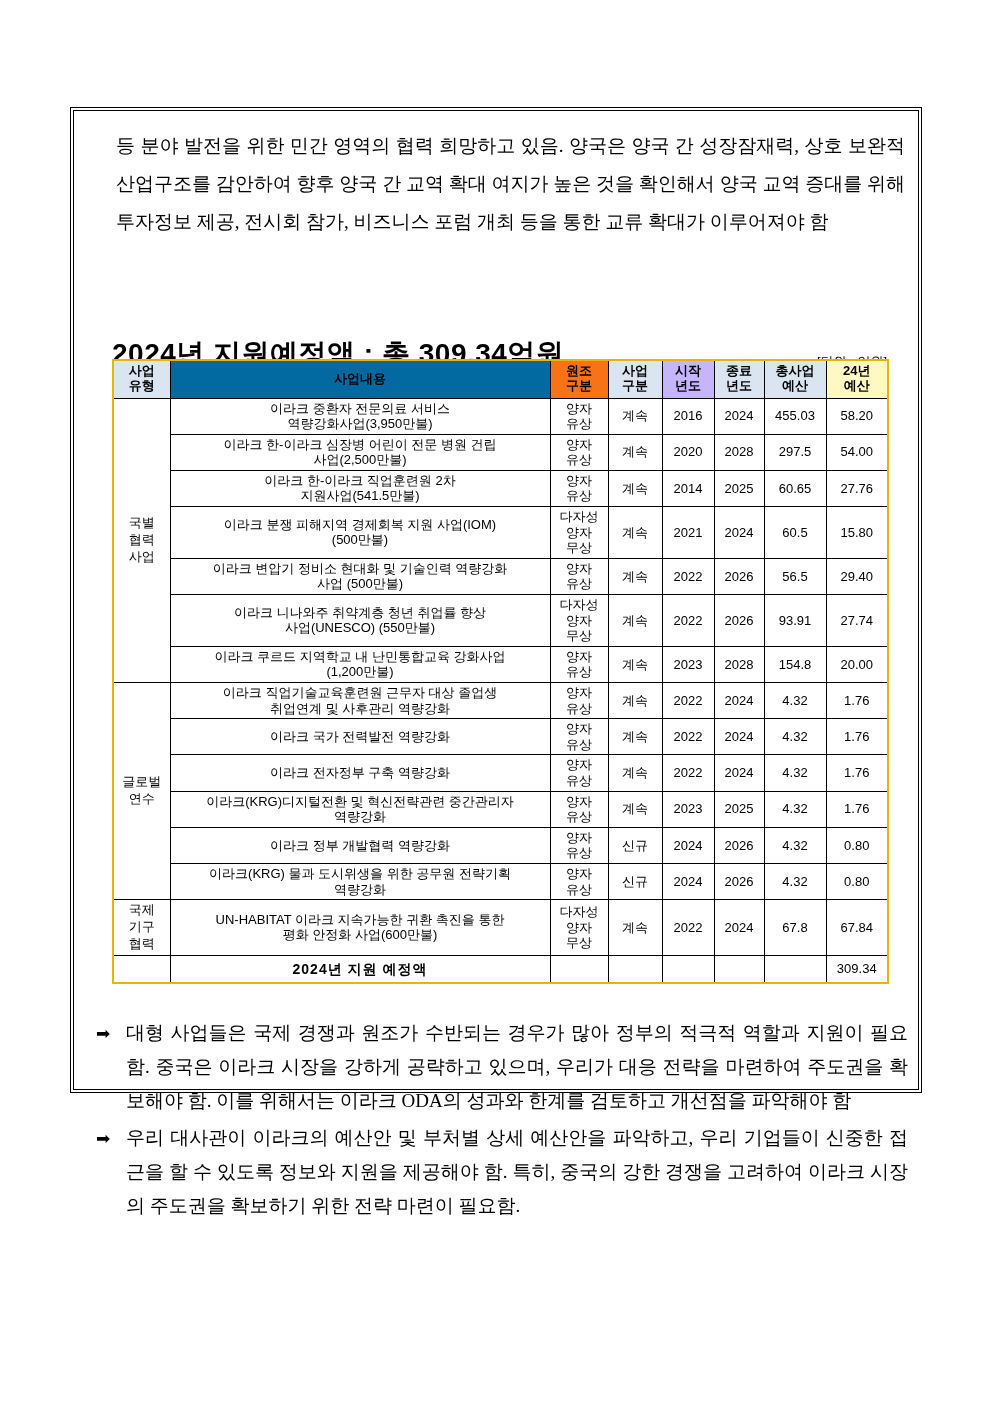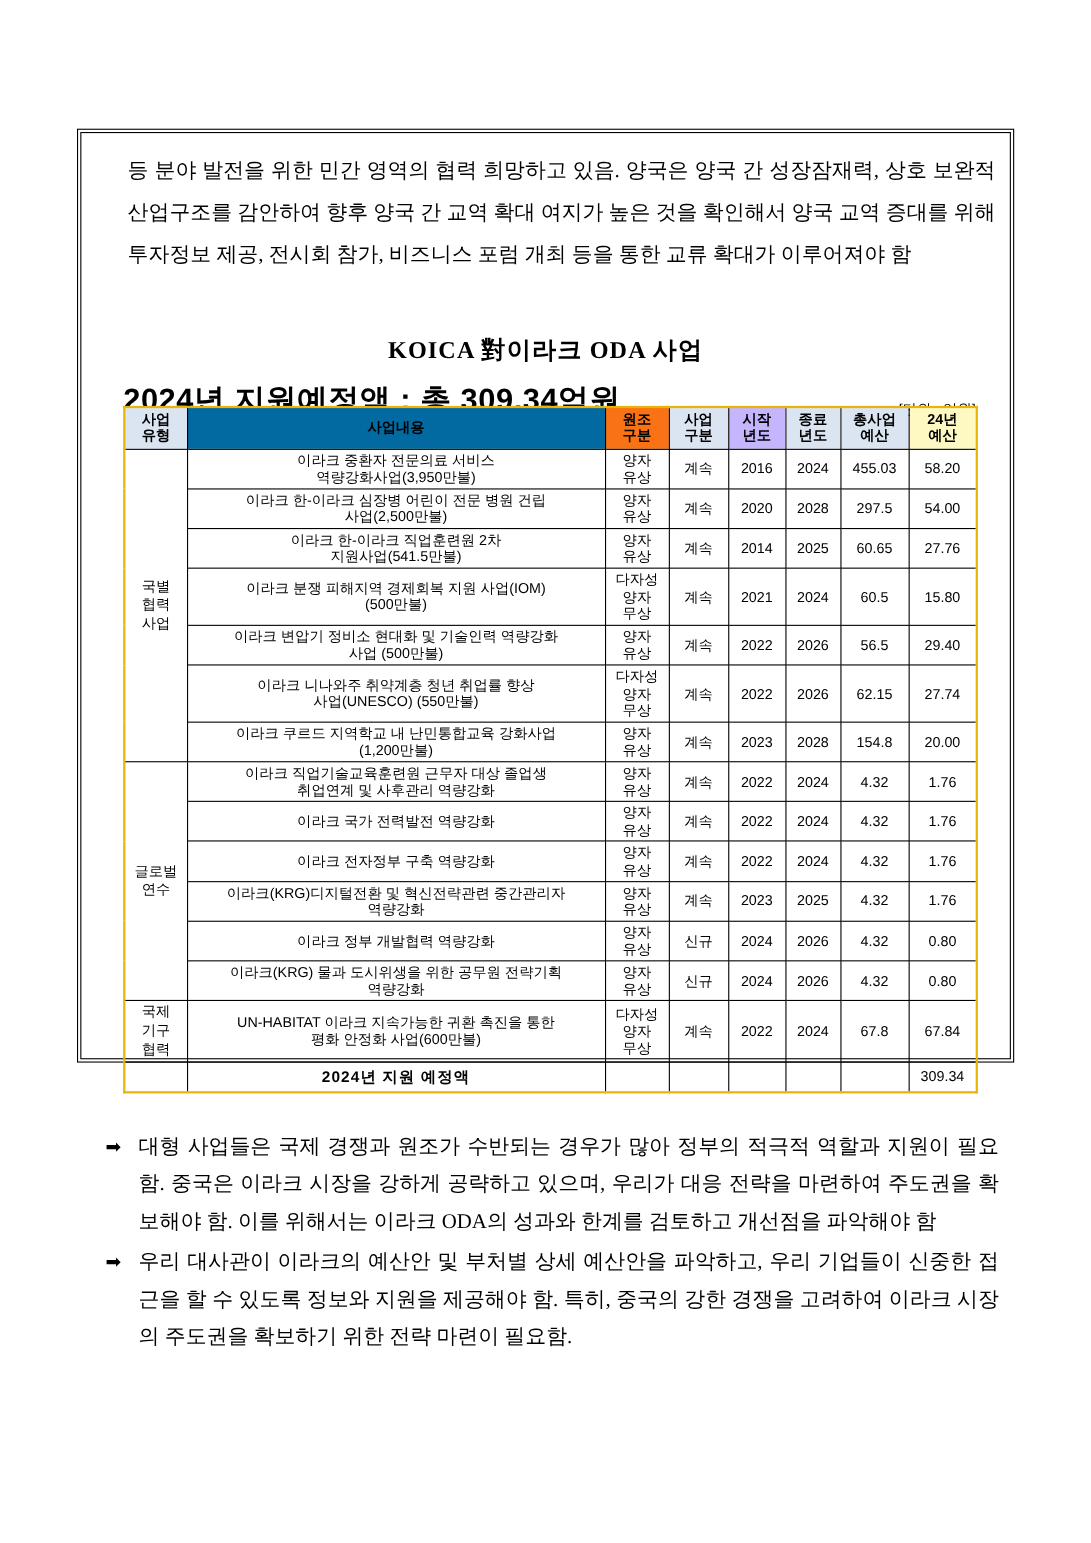--- a/index.html
+++ b/index.html
@@ -1,21 +1,21 @@
 <!DOCTYPE html>
 <html lang="ko"><head>
 <meta charset="utf-8">
 <style>
   html,body{margin:0;padding:0;}
   body{
     width:992px;height:1403px;background:#ffffff;position:relative;
     font-family:"Liberation Serif","DejaVu Serif",serif;color:#000;
   }
   .frame-outer{
-    position:absolute;left:70px;top:117px;width:852px;height:849px;
+    position:absolute;left:70px;top:107px;width:852px;height:986px;
     border:1px solid #000;box-sizing:border-box;
   }
   .frame-inner{
     position:absolute;left:2px;top:2px;right:2px;bottom:2px;
     border:1px solid #000;box-sizing:border-box;
   }
   .intro{
     position:absolute;top:16px;left:42px;right:13px;margin:0;
     font-size:19px;line-height:38px;text-align:justify;word-break:break-all;
   }
@@ -70,21 +70,20 @@
   }
 </style>
 </head>
 <body>
 
 <div class="frame-outer">
   <div class="frame-inner">
 
     <p class="intro">등 분야 발전을 위한 민간 영역의 협력 희망하고 있음. 양국은 양국 간 성장잠재력, 상호 보완적 산업구조를 감안하여 향후 양국 간 교역 확대 여지가 높은 것을 확인해서 양국 교역 증대를 위해 투자정보 제공, 전시회 참가, 비즈니스 포럼 개최 등을 통한 교류 확대가 이루어져야 함</p>
 
-    <h1 class="title">KOICA 對이라크 ODA 사업</h1>
 
     <div class="subtitle-row">
       <span class="subtitle">2024년 지원예정액 : 총 309.34억원</span>
       <span class="unit-note">[단위 : 억원]</span>
     </div>
 
     <table class="oda">
       <colgroup id="oda-colgroup">
           <col style="width: 57px;">
           <col style="width: 380px;">
@@ -218,21 +217,21 @@
               <span class="cell-line">사업(UNESCO) (550만불)</span>
             </td>
             <td>
               <span class="cell-line">다자성</span>
               <span class="cell-line">양자</span>
               <span class="cell-line">무상</span>
             </td>
             <td>계속</td>
             <td>2022</td>
             <td>2026</td>
-            <td>62.15</td>
+            <td>93.91</td>
             <td>27.74</td>
           </tr>
           <tr>
             <td class="c-content">
               <span class="cell-line">이라크 쿠르드 지역학교 내 난민통합교육 강화사업</span>
               <span class="cell-line">(1,200만불)</span>
             </td>
             <td>
               <span class="cell-line">양자</span>
               <span class="cell-line">유상</span>

